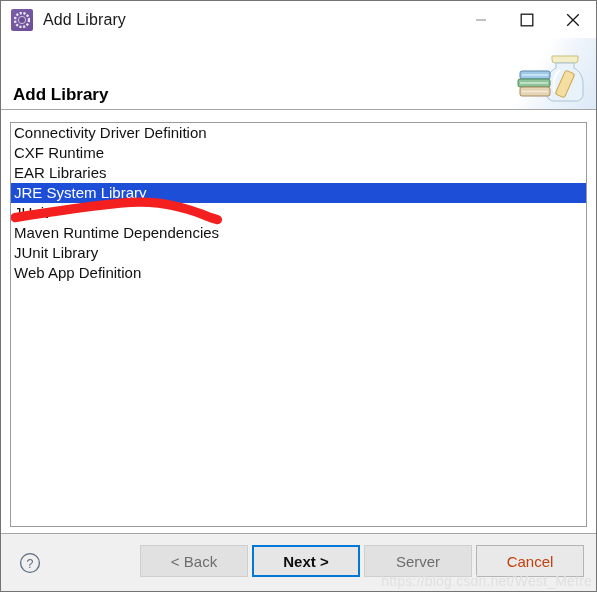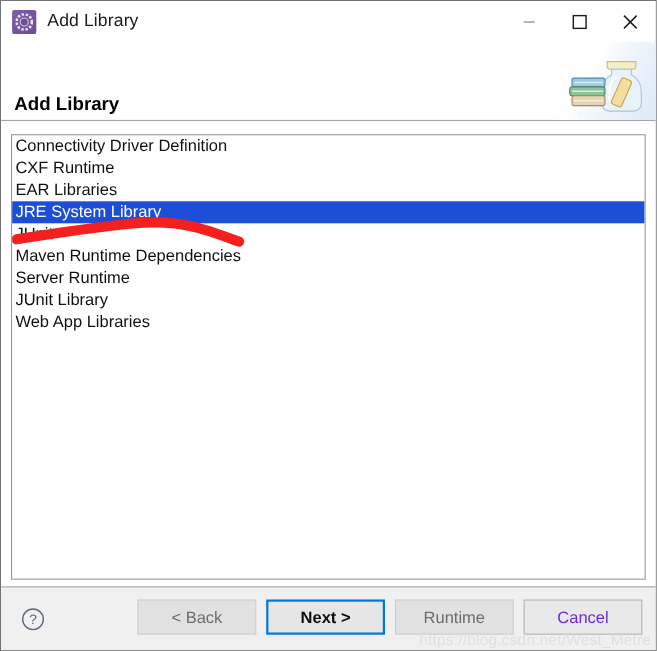--- a/index.html
+++ b/index.html
@@ -164,21 +164,21 @@
     left: 18px;
     top: 18px;
     width: 22px;
     height: 22px;
   }
   .btn-row {
     position: absolute;
     right: 12px;
     top: 11px;
     display: flex;
-    gap: 9px;
+    gap: 4px;
     justify-content: center;
   }
   .btn {
     width: 108px;
     height: 32px;
     font-size: 15px;
     font-family: "Liberation Sans", sans-serif;
     display: flex;
     align-items: center;
     justify-content: center;
@@ -190,21 +190,21 @@
   }
   .btn.default {
     background: #e6e6e6;
     border: 2px solid #0078d7;
     color: #0d0d0d;
     font-weight: bold;
   }
   .btn.cancel {
     background: #e9e9e9;
     border: 1px solid #b4b4b4;
-    color: #6d28d9;
+    color: #c2410c;
   }
 
   .watermark {
     position: absolute;
     right: 4px;
     bottom: 2px;
     font-size: 14px;
     color: #e0e0e0;
     white-space: nowrap;
     letter-spacing: 0.2px;
@@ -270,39 +270,38 @@
 
   <div class="body-area">
     <div class="listbox">
       <div id="list-rows">
           <div class="list-item">Connectivity Driver Definition</div>
           <div class="list-item">CXF Runtime</div>
           <div class="list-item">EAR Libraries</div>
           <div class="list-item selected">JRE System Library</div>
           <div class="list-item">JUnit</div>
           <div class="list-item">Maven Runtime Dependencies</div>
-          <div class="list-item">Server Runtime</div>
           <div class="list-item">JUnit Library</div>
-          <div class="list-item">Web App Libraries</div>
+          <div class="list-item">Web App Definition</div>
         </div>
       <svg class="annotation" viewBox="0 0 579 392" preserveAspectRatio="none">
         <path d="M4 92 C 30 88, 70 82, 110 78 C 140 75, 160 79, 178 84 C 192 88, 200 92, 208 94" fill="none" stroke="#f42020" stroke-width="9" stroke-linecap="round"></path>
       </svg>
     </div>
   </div>
 
   <div class="footer">
     <div class="help-btn">
       <svg width="22" height="22" viewBox="0 0 22 22">
         <circle cx="11" cy="11" r="9.4" fill="none" stroke="#5b6c80" stroke-width="1.3"></circle>
         <text x="11" y="15.6" text-anchor="middle" font-family="Liberation Sans, sans-serif" font-size="12.5" fill="#5b6c80">?</text>
       </svg>
     </div>
     <div class="btn-row" id="button-row">
         <button class="btn" disabled="">&lt; Back</button>
         <button class="btn default">Next &gt;</button>
-        <button class="btn" disabled="">Runtime</button>
+        <button class="btn" disabled="">Server</button>
         <button class="btn cancel">Cancel</button>
       </div>
     <div class="watermark">https://blog.csdn.net/West_Metre</div>
   </div>
 
 </div>
 
 </body></html>

